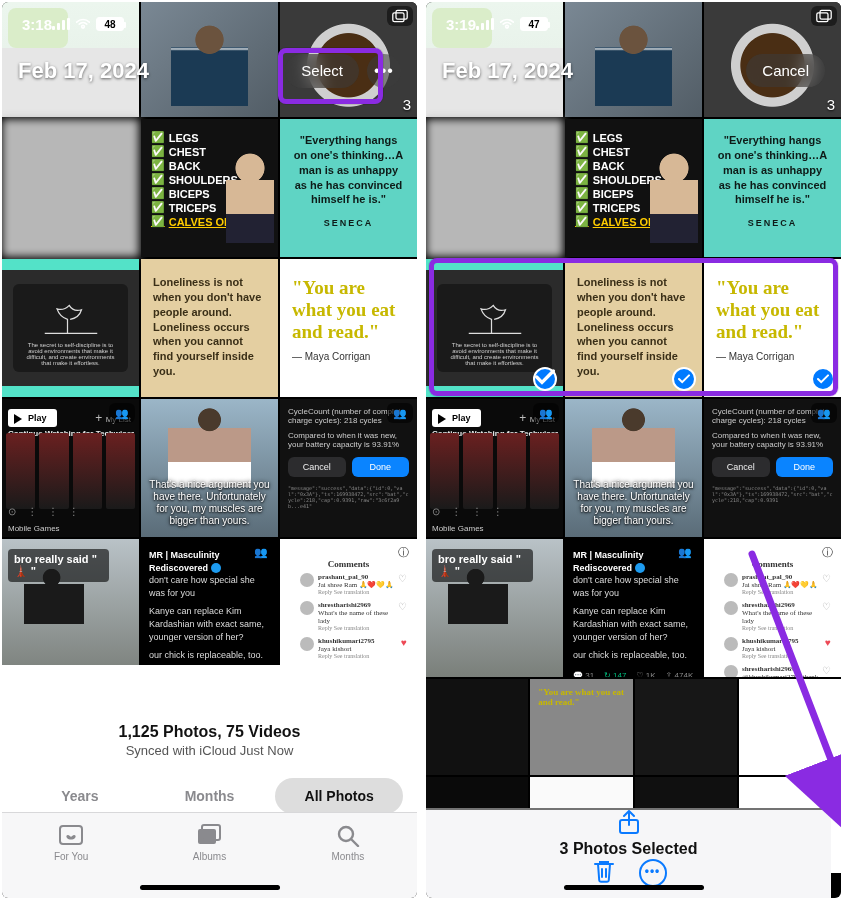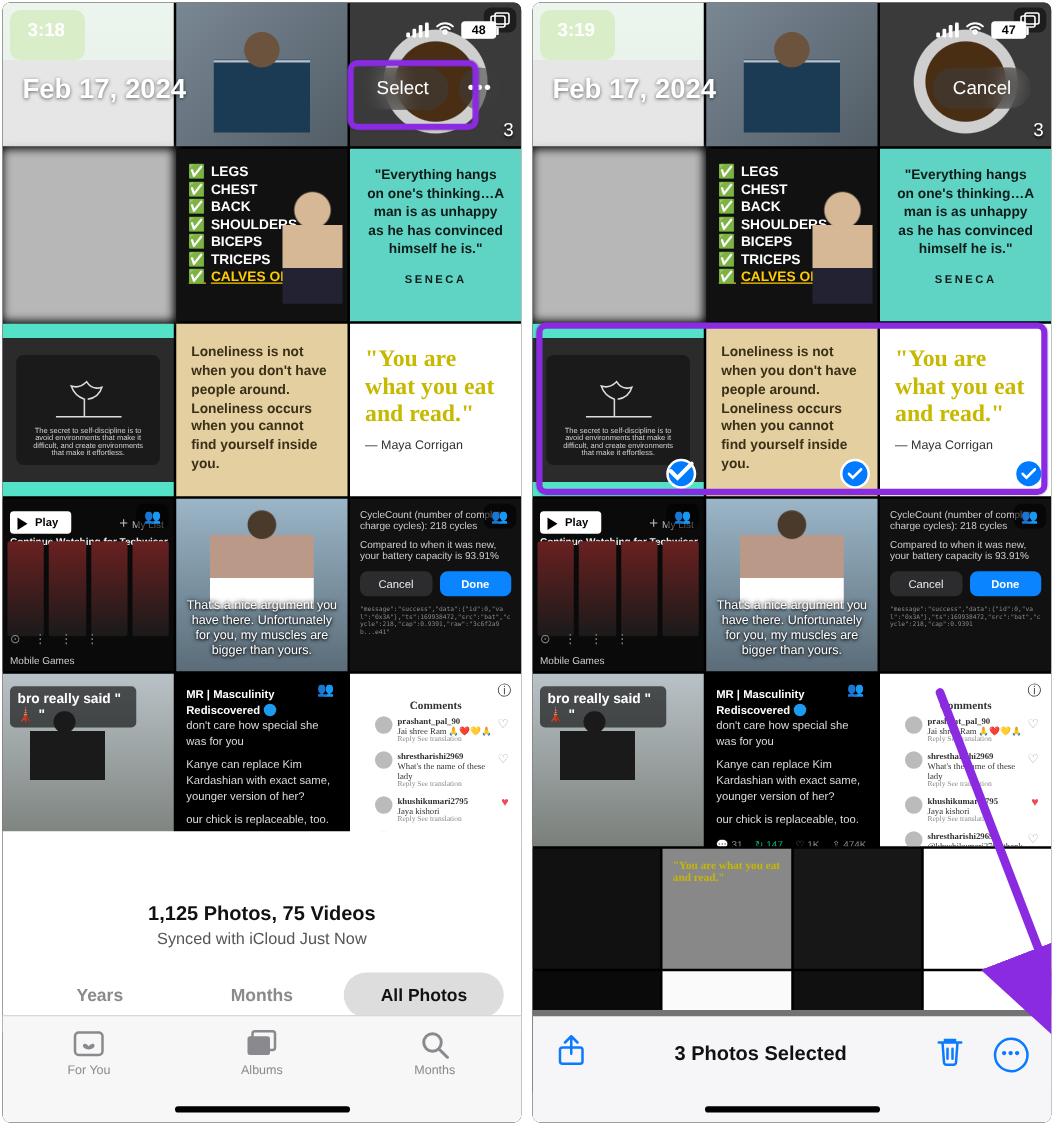--- a/index.html
+++ b/index.html
@@ -8,21 +8,21 @@
   .phone { position:absolute; width:415px; height:896px; top:2px; background:#000; overflow:hidden; border-radius:6px;}
   .phone.left  { left:2px; }
   .phone.right { left:426px; }
   .hl { position:absolute; border:5px solid #8a2be2; border-radius:8px; box-shadow:0 0 0 1px rgba(0,0,0,.1); z-index:50;}
   .hl-select { width:105px; height:56px; left:276px; top:46px;}
   .hl-row    { left:3px; top:256px; width:409px; height:138px;}
   .arrow { position:absolute; left:320px; top:546px; width:120px; height:280px; z-index:60; pointer-events:none;}
 
   
   .header-zone { position:absolute; left:0; top:0; right:0; height:115px; z-index:20;}
-  .status-bar { display:flex; justify-content:space-between; align-items:center; height:44px; padding:0 20px; color:#fff; font-size:15px; font-weight:600;}
+  .status-bar { display:flex; align-items:center; height:44px; padding:0 20px; color:#fff; font-size:15px; font-weight:600;}
   .status-right { display:flex; align-items:center; gap:4px;}
   .sig { width:18px; height:12px; display:flex; align-items:flex-end; gap:2px;}
   .sig i{width:3px;background:#fff;border-radius:1px;}
   .sig i:nth-child(1){height:4px}.sig i:nth-child(2){height:7px}.sig i:nth-child(3){height:10px}.sig i:nth-child(4){height:12px}
   .wifi svg{width:18px;height:14px;}
   .bat{display:flex;align-items:center;border:1px solid #fff;border-radius:3px;width:28px;height:14px;position:relative;background:#fff;font-size:10px;font-weight:700;color:#000;justify-content:center;}
   .bat::after{content:'';position:absolute;right:-3px;top:4px;width:2px;height:6px;background:#fff;border-radius:0 1px 1px 0;}
 
   .date-row{display:flex;justify-content:space-between;align-items:center;padding:8px 16px;}
   .date-title{color:#fff;font-size:22px;font-weight:700;text-shadow:0 1px 3px rgba(0,0,0,.6);}
@@ -71,21 +71,21 @@
   .th-strip i{flex:1;background:linear-gradient(180deg,#6a2020,#1a1a1a);border-radius:2px;}
   .th-dots{position:absolute;left:6px;bottom:20px;color:#888;font-size:10px;letter-spacing:4px;}
   .cw{position:absolute;left:6px;top:30px;color:#eee;font-size:8px;font-weight:600;}
   .th-muscle{background:linear-gradient(180deg,#9bb6c8,#5a6c78);}
   .th-muscle .body{position:absolute;left:20%;top:4%;width:60%;height:60%;background:radial-gradient(circle at 50% 18%,#4a3a2c 0 14%,transparent 15%),linear-gradient(180deg,transparent 28%,#b98 28% 70%,#fff 70%);}
   .th-muscle .cap{position:absolute;left:0;right:0;bottom:10px;color:#fff;font-size:10px;font-weight:400;text-align:center;padding:0 8px;line-height:1.2;text-shadow:0 1px 2px #000,0 0 4px #000;}
   .th-charge{background:#111;color:#ccc;font-size:8px;padding:8px;}
   .th-charge .pillrow{display:flex;gap:6px;margin-top:8px;}
   .th-charge .btn{flex:1;text-align:center;padding:5px 0;border-radius:6px;font-size:9px;}
   .th-cancel{background:#2c2c2e;color:#eee;}
-  .th-done{background:#0a84ff;color:#fff;font-weight:700;}
+  .th-done{background:#0a84ff;color:#fff;font-weight:400;}
   .th-code{font-family:ui-monospace,Menlo,monospace;color:#888;font-size:5px;line-height:1.2;word-break:break-all;margin-top:8px;}
   .th-bro{background:linear-gradient(180deg,#b9c2c7,#7a7f7a);}
   .th-bro .cap2{position:absolute;left:6px;top:10px;right:30px;background:rgba(0,0,0,.6);color:#fff;font-size:11px;font-weight:600;padding:4px 6px;border-radius:4px;}
   .th-bro .walker{position:absolute;left:22px;bottom:22px;width:60px;height:86px;background:radial-gradient(circle at 46% 10%,#1a1a1a 0 10%,transparent 11%),linear-gradient(180deg,transparent 18%,#1a1a1a 18% 64%,transparent 64%);}
   .th-masc{background:#000;color:#dcdcdc;font-size:9px;padding:10px 8px;line-height:1.4;}
   .th-masc .t{color:#fff;font-weight:700;margin-bottom:0;}
   .th-masc .veri{display:inline-flex;width:10px;height:10px;background:#1d9bf0;border-radius:50%;vertical-align:middle;margin-left:3px;}
   .th-masc .row{display:flex;gap:10px;margin-top:8px;color:#888;font-size:8px;}
   .th-comments{background:#fff;font-size:7px;color:#333;padding:20px;font-family:Liberation Serif, serif;}
   .th-comments .hd{text-align:center;font-size:9px;font-weight:600;margin-bottom:4px;}
@@ -103,21 +103,21 @@
   .segment{display:flex;gap:2px;background:transparent;margin:20px 14px 12px;}
   .segment .seg{flex:1;padding:10px 0;font-size:14px;font-weight:600;color:#8a8a8e;border-radius:18px;}
   .segment .seg.active{background:#ddd;color:#111;}
   .tabbar{position:absolute;left:0;right:0;bottom:0;height:86px;background:#f7f7f8;border-top:1px solid #d8d8da;display:flex;z-index:15;}
   .tab{flex:1;display:flex;flex-direction:column;align-items:center;justify-content:flex-start;padding-top:10px;gap:4px;font-size:10px;color:#8a8a8e;}
   .tab.active{color:#0a7aff;}
   .tab svg{width:28px;height:24px;}
   .home-ind{position:absolute;left:50%;bottom:8px;transform:translateX(-50%);width:140px;height:5px;background:#000;border-radius:3px;z-index:30;}
 
   
-  .sel-toolbar{position:absolute;left:0;right:0;bottom:0;height:90px;background:#f6f6f8;border-top:5px solid #737373;display:flex;align-items:center;justify-content:space-between;padding:0 18px 24px;z-index:25;}
+  .sel-toolbar{position:absolute;left:0;right:10px;bottom:0;height:90px;background:#f6f6f8;border-top:2px solid #737373;display:flex;align-items:center;justify-content:space-between;padding:0 18px 24px;z-index:25;flex-direction:column;}
   .sel-title{font-size:16px;font-weight:700;color:#111;}
   .tb-icon{color:#0a7aff;}
   .tb-icon svg{width:26px;height:26px;}
   .tb-right{display:flex;gap:22px;align-items:center;}
   .more-circ{width:28px;height:28px;border:2.2px solid #0a7aff;border-radius:14px;display:flex;align-items:center;justify-content:center;color:#0a7aff;font-weight:700;}
   .more-circ span{letter-spacing:1px;font-size:12px;line-height:0;position:relative;top:-2px;}
 
   
   .minirow{position:absolute;left:0;right:0;display:grid;grid-template-columns:repeat(4,1fr);gap:2px;}
   .mini{background:#888;height:96px;position:relative;overflow:hidden;font-size:6px;color:#fff;}

